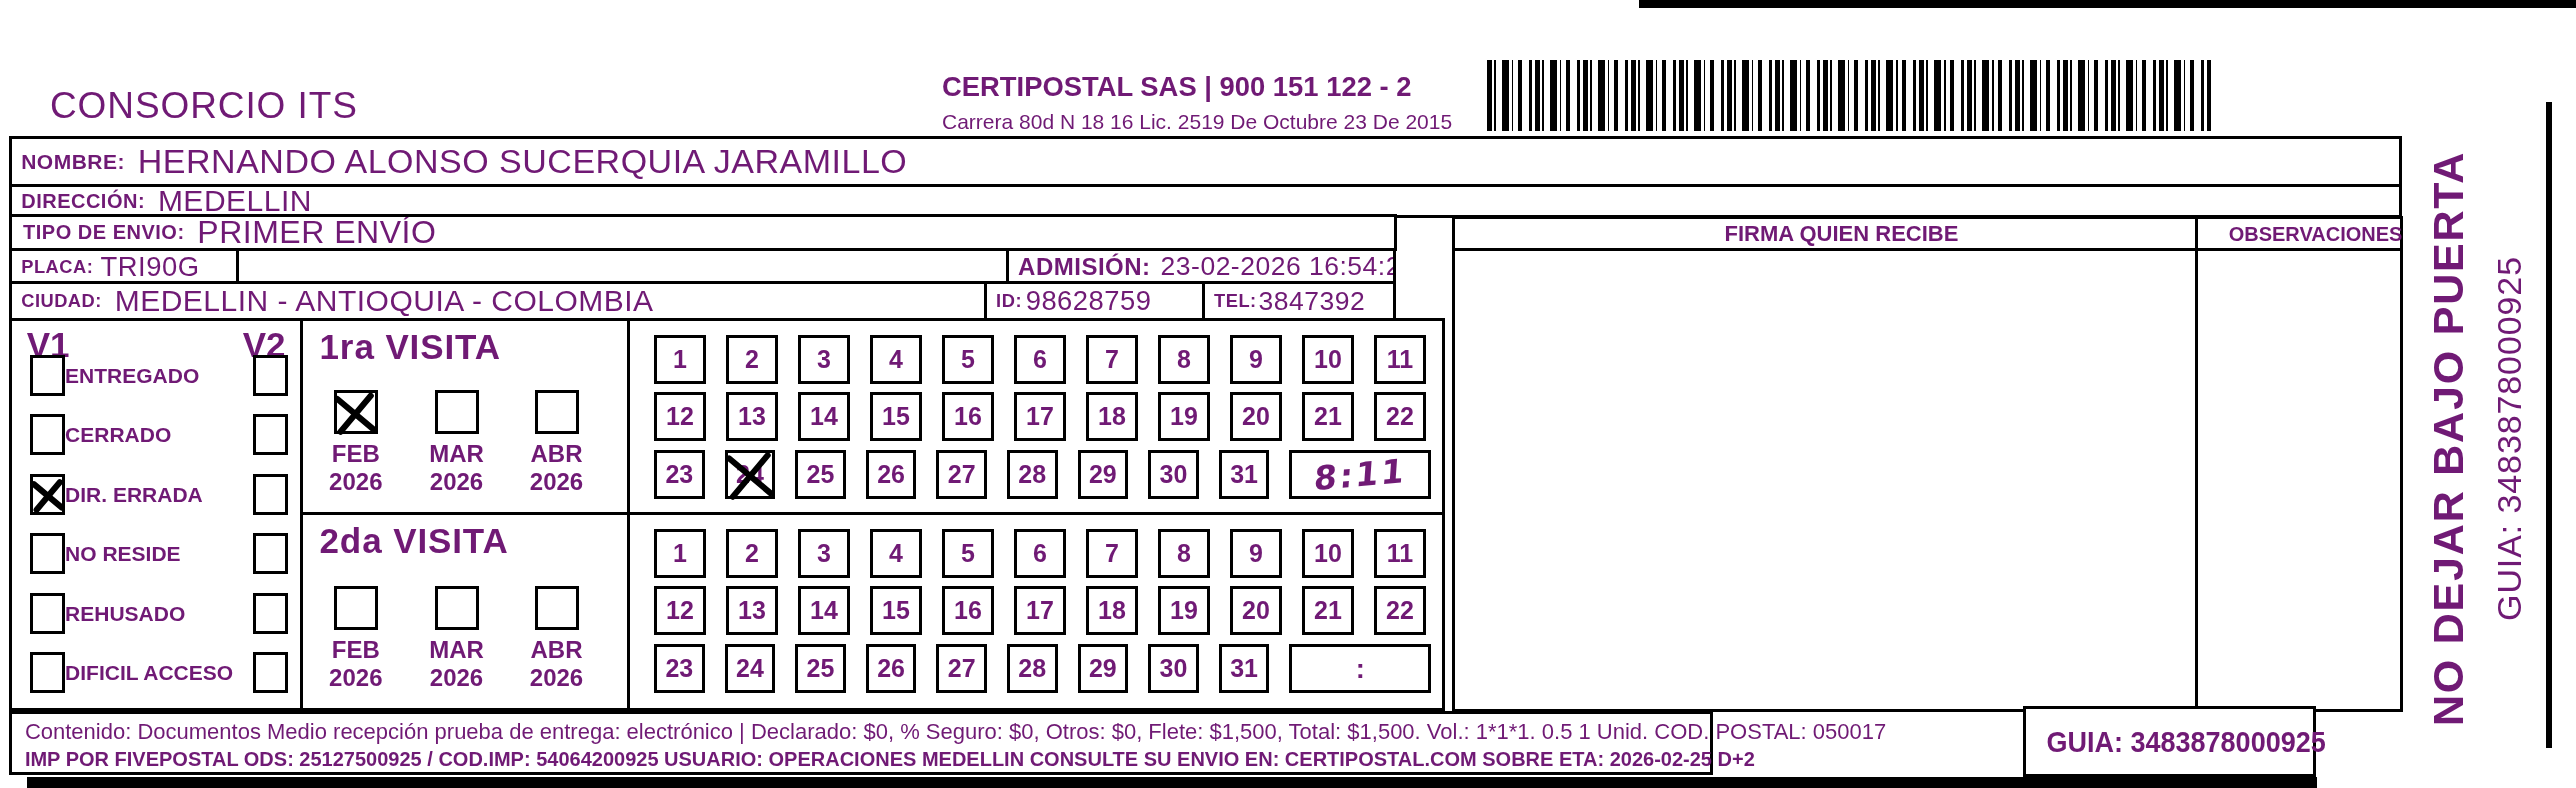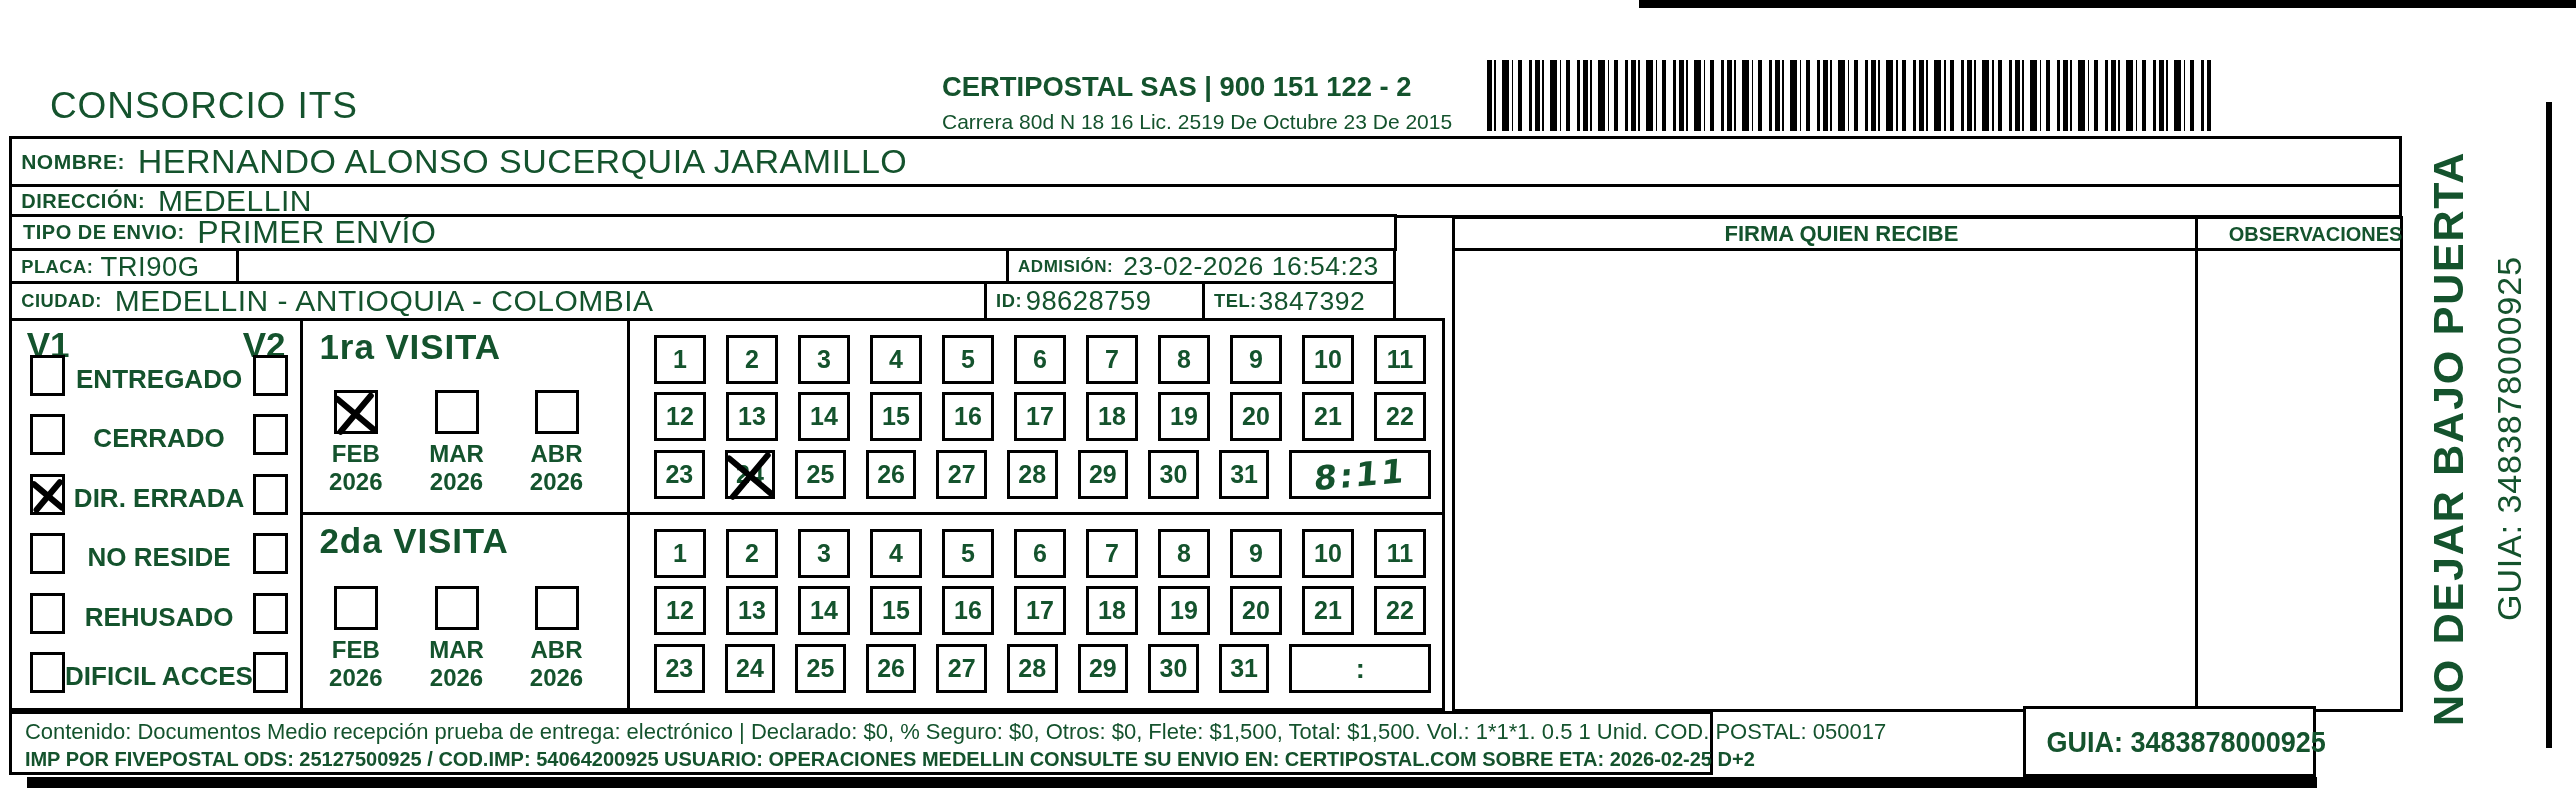--- a/index.html
+++ b/index.html
@@ -1,17 +1,17 @@
 <!DOCTYPE html>
 <html style="font-size:14.6px"><head>
 <meta charset="utf-8">
 <style>
   html,body{margin:0;padding:0;background:#fff;}
   .label-root{
-    position:relative;width:2576px;height:788px;background:#fff;color:#14532d;
+    position:relative;width:2576px;height:788px;background:#fff;color:#701a75;
     font-family:"Liberation Sans",sans-serif;overflow:hidden;
   }
   .abs{position:absolute;box-sizing:border-box;}
   .box{position:absolute;box-sizing:border-box;border:3.7px solid #000;background:#fff;padding-left:33px;}
   .row-flex{display:flex;align-items:center;padding-left:9.1px;white-space:nowrap;overflow:hidden;}
   .fld-label{font-weight:bold;font-size:20px;margin-right:12.8px;letter-spacing:0.5px;}
   .fld-value{font-size:30px;letter-spacing:0.5px;}
   
   .company-name{font-size:37px;letter-spacing:0.9px;}
   .hdr-small{font-size:25.6px;font-weight:600;line-height:32px;white-space:nowrap;}
@@ -28,21 +28,21 @@
       #000 7.3px,#000 9.1px,#fff 9.1px,#fff 14.6px,
       #000 14.6px,#000 22px,#fff 22px,#fff 25px,
       #000 25px,#000 26.5px,#fff 26.5px,#fff 31px,
       #000 31px,#000 35px,#fff 35px,#fff 42px,
       #000 42px,#000 45px,#fff 45px,#fff 48px);
   }
   
   .v-header{position:absolute;top:3.7px;font-size:35px;font-weight:bold;}
   .status-row{position:absolute;left:0;width:100%;height:42px;}
   .cbox{position:absolute;width:35px;height:41px;border:3.7px solid #000;box-sizing:border-box;background:#fff;}
-  .status-label{position:absolute;left:53px;width:188px;text-align:center;font-size:26px;font-weight:bold;top:9.1px;white-space:nowrap;}
+  .status-label{position:absolute;left:53px;width:188px;font-size:21px;font-weight:bold;top:9.1px;white-space:nowrap;}
   
   .visit-title{position:absolute;left:16.5px;top:5.5px;font-size:35px;font-weight:bold;letter-spacing:0.9px;}
   .month-group{position:absolute;width:91px;text-align:center;}
   .month-cbox{position:relative;width:44px;height:44px;border:3.7px solid #000;box-sizing:border-box;margin:0 auto;background:#fff;}
   .month-name{font-size:24px;font-weight:bold;margin-top:5.5px;}
   .month-year{font-size:24px;font-weight:bold;}
   .day-row{position:absolute;left:24px;right:11px;display:flex;gap:20px;height:49px;}
   .day-cell{position:relative;width:52px;height:49px;border:3.7px solid #000;box-sizing:border-box;
     display:flex;align-items:center;justify-content:center;font-size:25px;font-weight:bold;background:#fff;}
   .time-box{position:relative;margin-left:auto;width:146px;height:49px;border:3.7px solid #000;box-sizing:border-box;
@@ -95,21 +95,21 @@
   <div class="box row-flex" style="left:9.1px;top:214px;width:1388px;height:37px;padding-left:11px;">
     <span class="fld-label">TIPO DE ENVIO:</span>
     <span class="fld-value" style="font-size:32px;">PRIMER ENVÍO</span>
   </div>
 
   <div class="box row-flex" style="left:9.1px;top:248px;width:230px;height:37px;">
     <span class="fld-label" style="font-size:18.3px;margin-right:7.3px;">PLACA:</span>
     <span class="fld-value" style="font-size:27.4px;">TRI90G</span>
   </div>
   <div class="box row-flex" style="left:1006px;top:248px;width:390px;height:37px;">
-    <span class="fld-label" style="font-size:17px;margin-right:10px;">ADMISIÓN:</span>
+    <span class="fld-label" style="font-size:24px;margin-right:10px;">ADMISIÓN:</span>
     <span class="fld-value" style="font-size:26.5px;">23-02-2026 16:54:23</span>
   </div>
 
   <div class="box row-flex" style="left:9.1px;top:281px;width:978px;height:40px;">
     <span class="fld-label" style="font-size:18.3px;">CIUDAD:</span>
     <span class="fld-value">MEDELLIN - ANTIOQUIA - COLOMBIA</span>
   </div>
   <div class="box row-flex" style="left:984px;top:281px;width:221px;height:40px;">
     <span class="fld-label" style="font-size:18.3px;margin-right:3.7px;">ID:</span>
     <span class="fld-value" style="font-size:27.4px;">98628759</span>

